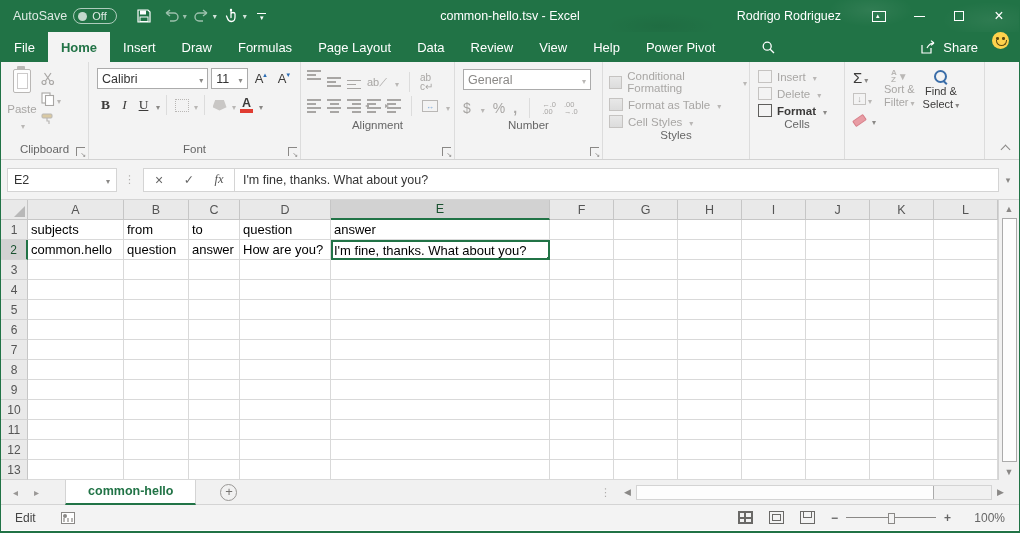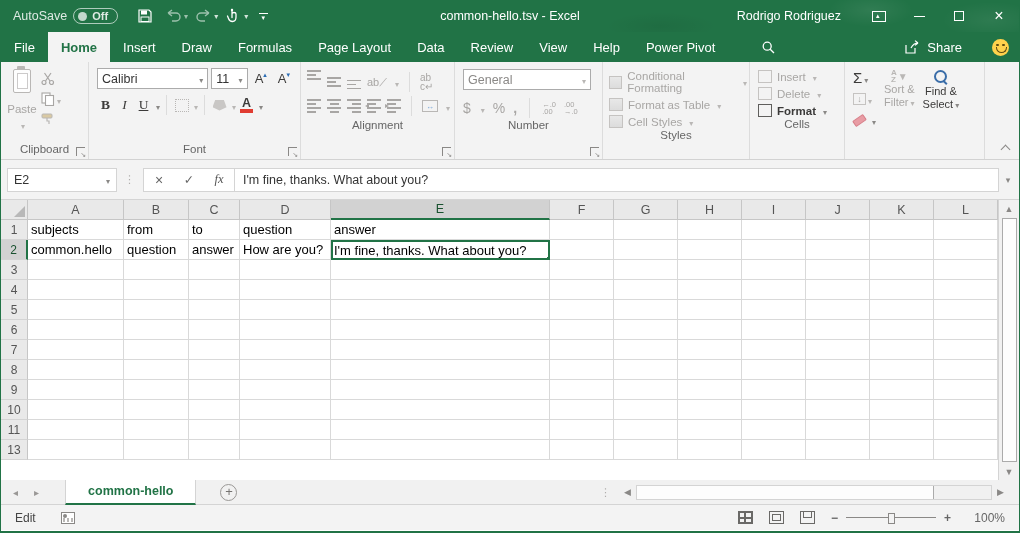--- a/index.html
+++ b/index.html
@@ -6,41 +6,41 @@
   body { font-family:"Liberation Sans", sans-serif; background:#888; }
   .window { position:relative; width:1020px; height:533px; background:#fff; overflow:hidden;
             border-left:1px solid #217346; border-right:1px solid #217346; border-bottom:2px solid #217346; }
 
   
   .titlebar { height:32px; background:#217346; display:flex; align-items:center; color:#fff; font-size:12.5px; position:relative;
     background-image: radial-gradient(ellipse 60px 24px at 870px 10px, rgba(255,255,255,.07), transparent 70%),
                       radial-gradient(ellipse 80px 20px at 660px 26px, rgba(0,0,0,.06), transparent 70%),
                       radial-gradient(ellipse 70px 26px at 990px 20px, rgba(255,255,255,.06), transparent 70%); }
   .autosave { display:flex; align-items:center; gap:6px; margin-left:12px; opacity:.85; }
-  .as-pill { display:flex; align-items:center; gap:5px; border:1px solid rgba(255,255,255,.75); border-radius:9px; padding:1px 9px 1px 4px; font-size:11px;font-weight:bold; }
+  .as-pill { display:flex; align-items:center; gap:5px; border:1px solid rgba(255,255,255,.75); border-radius:9px; padding:1px 9px 1px 4px; font-size:11px; }
   .as-dot { width:9px; height:9px; border-radius:50%; background:rgba(255,255,255,.85); }
   .qat { display:flex; align-items:center; gap:2px; margin-left:14px; }
   .qat-btn { width:26px; height:24px; display:flex; align-items:center; justify-content:center; }
   .qat-caret { font-size:8px; opacity:.8; margin-left:-4px; }
   .dim { opacity:.55; }
   .title-center { position:absolute; left:0; right:0; text-align:center; font-size:12.5px; pointer-events:none; }
   .tb-right { margin-left:auto; display:flex; align-items:center; height:100%; }
   .username { font-size:12.5px; margin-right:18px; }
   .winbtn { width:40px; height:32px; display:flex; align-items:center; justify-content:center; font-size:13px; }
   .maxbox { width:10px; height:10px; border:1px solid #fff; display:inline-block; }
   .minbar { width:11px; height:1px; background:#fff; display:inline-block; }
   .ribdisp { width:14px; height:11px; border:1px solid #fff; position:relative; display:inline-block; }
   .ribdisp::after { content:"▴"; position:absolute; font-size:7px; left:3px; top:0px; }
 
   
   .tabrow { height:30px; background:#217346; display:flex; align-items:stretch; color:#fff; font-size:13px; }
   .tab { display:flex; align-items:center; padding:0 13px; cursor:default; }
   .tab.active { background:#f3f3f3; color:#217346; font-weight:700; }
   .tellme { display:flex; align-items:center; gap:7px; margin-left:26px; padding:0 8px; }
-  .tr-right { margin-left:auto; display:flex; align-items:center; gap:30px; padding-right:10px; }
+  .tr-right { margin-left:auto; display:flex; gap:14px; padding-right:10px; }
   .share { display:flex; align-items:center; gap:6px; }
   .smiley { width:17px; height:17px; border-radius:50%; background:#ffd24c; position:relative; }
   .smiley::before { content:""; position:absolute; left:4px; top:5px; width:2.5px; height:2.5px; background:#5d4a12; border-radius:50%; box-shadow:6px 0 0 #5d4a12; }
   .smiley::after { content:""; position:absolute; left:4px; top:8px; width:9px; height:5px; border:1.5px solid #5d4a12; border-top:none; border-radius:0 0 8px 8px; }
 
   
   .ribbon { height:98px; background:#f3f3f3; border-bottom:1px solid #d2d2d2; display:flex; color:#444; }
   .group { position:relative; border-right:1px solid #dcdcdc; display:flex; flex-direction:column; padding:3px 2px 0 2px; }
   .group-body { flex:1; display:flex; align-items:flex-start; }
   .group-label { height:17px; text-align:center; font-size:11.5px; color:#666; line-height:15px; }
@@ -735,20 +735,35 @@
             <div class="cell" style="width: 219px;"></div>
             <div class="cell" style="width: 64px;"></div>
             <div class="cell" style="width: 64px;"></div>
             <div class="cell" style="width: 64px;"></div>
             <div class="cell" style="width: 64px;"></div>
             <div class="cell" style="width: 64px;"></div>
             <div class="cell" style="width: 64px;"></div>
             <div class="cell" style="width: 64px;"></div>
           </div>
           <div class="grow">
+            <div class="rowhdr">12</div>
+            <div class="cell" style="width: 96px;"></div>
+            <div class="cell" style="width: 65px;"></div>
+            <div class="cell" style="width: 51px;"></div>
+            <div class="cell" style="width: 91px;"></div>
+            <div class="cell" style="width: 219px;"></div>
+            <div class="cell" style="width: 64px;"></div>
+            <div class="cell" style="width: 64px;"></div>
+            <div class="cell" style="width: 64px;"></div>
+            <div class="cell" style="width: 64px;"></div>
+            <div class="cell" style="width: 64px;"></div>
+            <div class="cell" style="width: 64px;"></div>
+            <div class="cell" style="width: 64px;"></div>
+          </div>
+          <div class="grow">
             <div class="rowhdr">13</div>
             <div class="cell" style="width: 96px;"></div>
             <div class="cell" style="width: 65px;"></div>
             <div class="cell" style="width: 51px;"></div>
             <div class="cell" style="width: 91px;"></div>
             <div class="cell" style="width: 219px;"></div>
             <div class="cell" style="width: 64px;"></div>
             <div class="cell" style="width: 64px;"></div>
             <div class="cell" style="width: 64px;"></div>
             <div class="cell" style="width: 64px;"></div>

